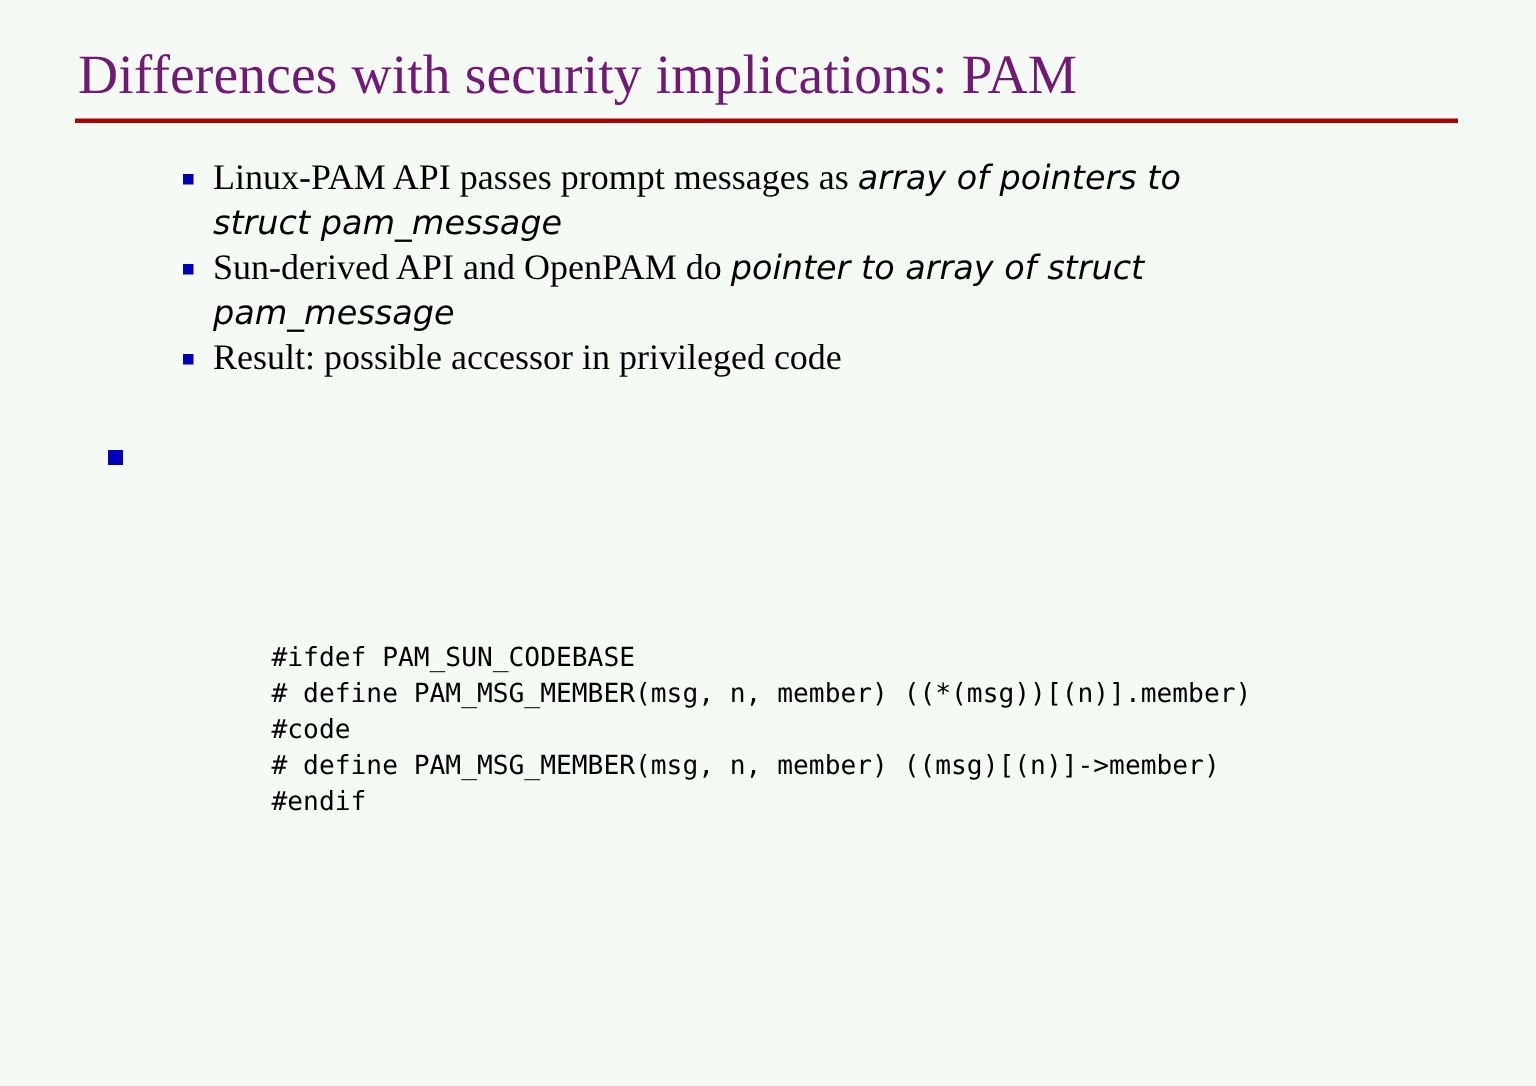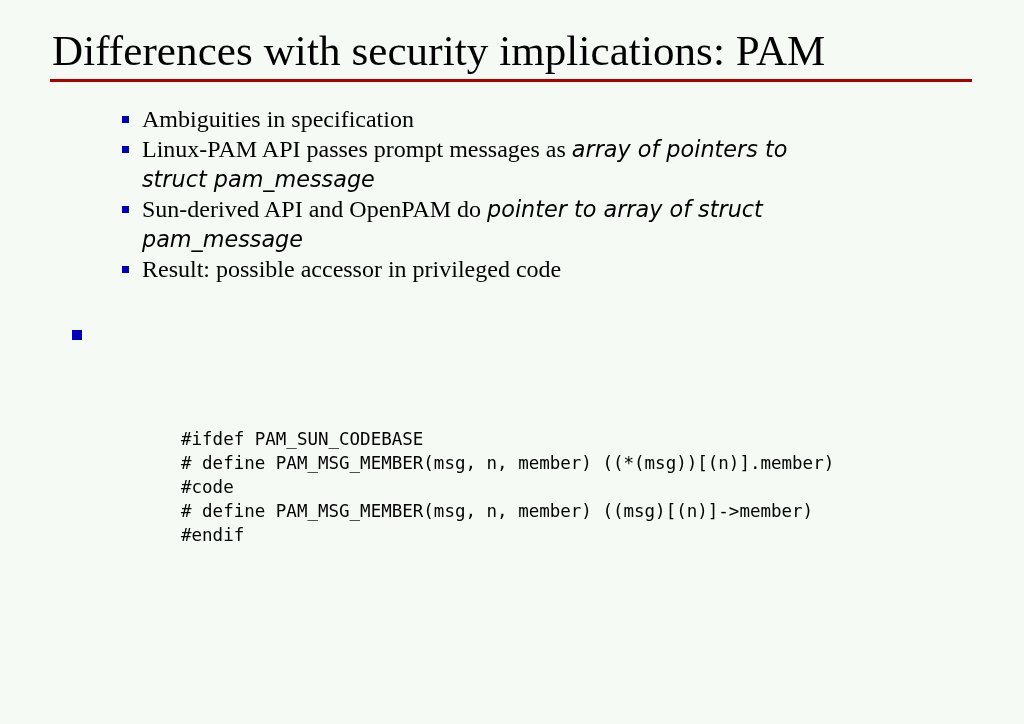--- a/index.html
+++ b/index.html
@@ -27,24 +27,24 @@
 
   
   #title-block {
     position: absolute;
     left: 50px;
     top: 28px;
     width: 922px;
   }
   #slide-title {
     font-family: "Liberation Serif", "DejaVu Serif", serif;
-    font-size: 43px;
+    font-size: 37px;
     line-height: 46px;
     font-weight: normal;
-    color: #000000;
+    color: #701a75;
     white-space: nowrap;
     margin: 0;
     padding: 0 0 2px 2px;
     letter-spacing: 0.1px;
   }
   #title-rule {
     width: 922px;
     height: 3px;
     background: #aa0000;
     margin-top: 3px;
@@ -131,24 +131,20 @@
 <div id="slide">
 
   <div id="title-block">
     <h1 id="slide-title">Differences with security implications: PAM</h1>
     <div id="title-rule"></div>
   </div>
 
   <div id="body-block">
 
 
-    <div class="lvl2">
-      <span class="bullet-sq"></span>
-      <span class="text-wrap">Ambiguities in specification</span>
-    </div>
 
     <div class="lvl2">
       <span class="bullet-sq"></span>
       <span class="text-wrap"><span>Linux-PAM API passes prompt messages as </span><span class="it">array of pointers to struct pam_message</span></span>
     </div>
 
     <div class="lvl2">
       <span class="bullet-sq"></span>
       <span class="text-wrap"><span>Sun-derived API and OpenPAM do </span><span class="it">pointer to array of struct pam_message</span></span>
     </div>

